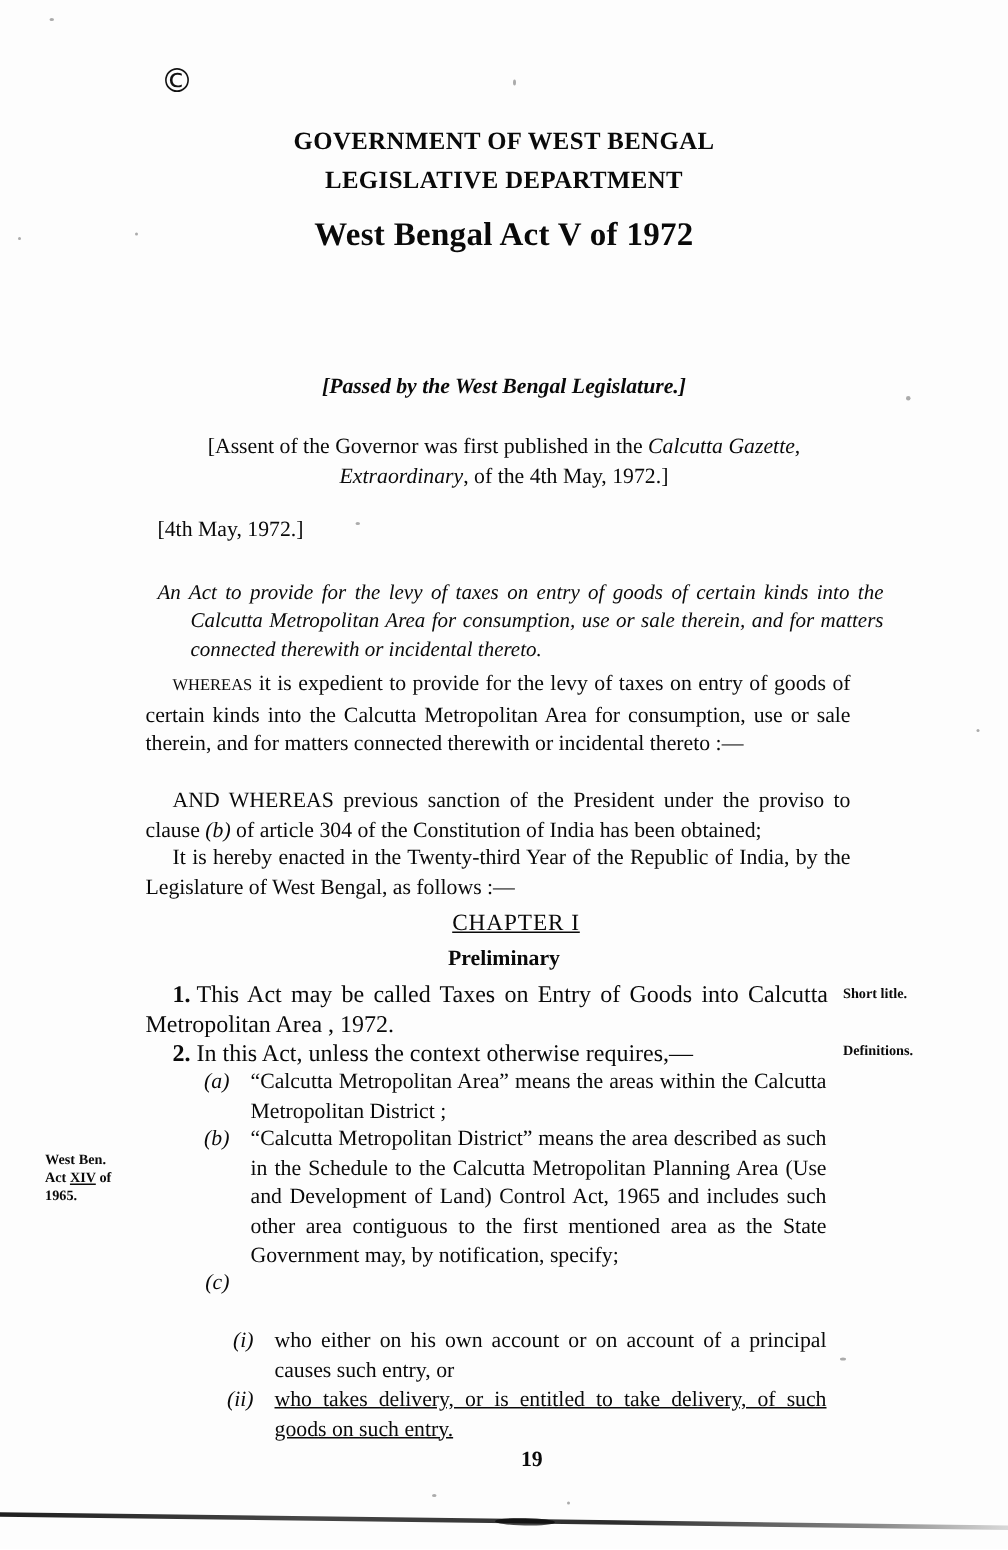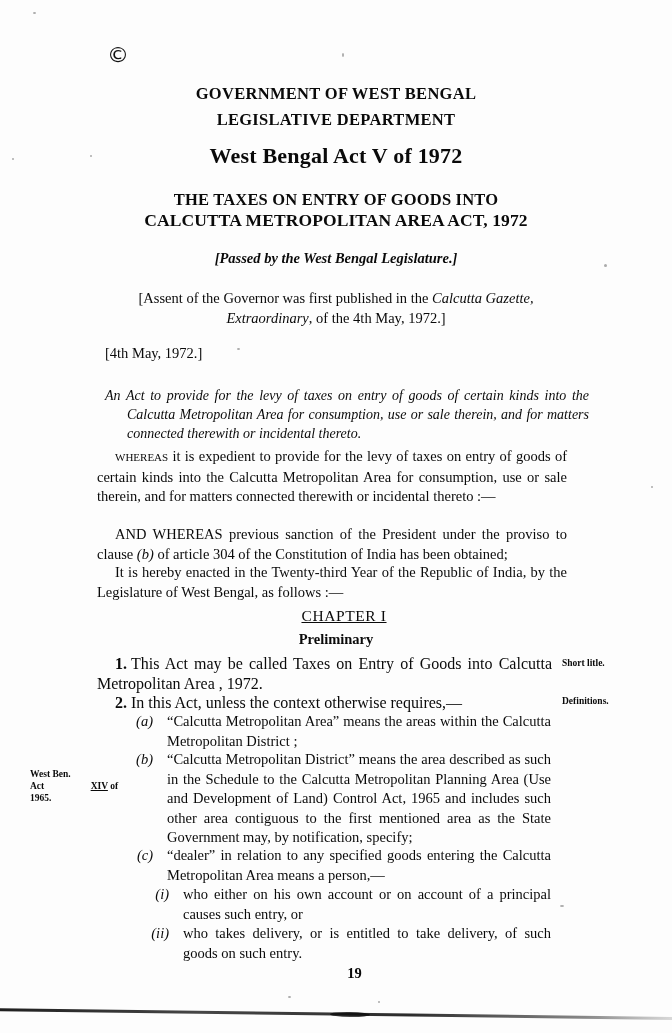--- a/index.html
+++ b/index.html
@@ -177,34 +177,34 @@
     font-style: italic;
   }
   .clause .ctext {
     display: block;
     margin-left: 56px;
   }
   .clause.ca { left: 111px; top: 712px; width: 440px; }
   .clause.cb { left: 111px; top: 750px; width: 440px; }
   .clause.cc { left: 111px; top: 846px; width: 440px; }
   .clause.ci { left: 127px; top: 885px; width: 424px; }
-  .clause.cii { left: 127px; top: 924px; width: 424px; }
+  .clause.cii { left: 127px; top: 924px; width: 424px; text-decoration: underline; }
 
   
   .margin-note {
     position: absolute;
     font-size: 9.5px;
     font-weight: bold;
     line-height: 12px;
     font-family: "Liberation Serif", "DejaVu Serif", serif;
   }
   .mn-short { left: 562px; top: 657px; }
   .mn-defs  { left: 562px; top: 695px; }
   .mn-left  { left: 30px;  top: 768px; }
-  .mn-left .u { text-decoration: underline; margin-left: 44px; }
+  .mn-left .u { text-decoration: underline; }
 
   
   .page-number {
     position: absolute;
     left: 0; right: 0;
     top: 965px;
     text-align: center;
     font-size: 14.5px;
     font-weight: bold;
     padding-left: 37px;
@@ -259,24 +259,20 @@
   <div class="speck" style="left:651px;top:486px;width:2px;height:2px;"></div>
   <div class="speck" style="left:560px;top:905px;width:4px;height:2px;"></div>
 
   <div class="copyright-mark">©</div>
 
   <div class="dept-line l1">GOVERNMENT OF WEST BENGAL</div>
   <div class="dept-line l2">LEGISLATIVE DEPARTMENT</div>
 
   <div class="act-number">West Bengal Act V of 1972</div>
 
-  <div class="act-title">
-    <div>THE TAXES ON ENTRY OF GOODS INTO</div>
-    <div class="t2">CALCUTTA METROPOLITAN AREA ACT, 1972</div>
-  </div>
 
   <div class="passed-by">[Passed by the West Bengal Legislature.]</div>
 
   <div class="assent"><span>[Assent of the Governor was first published in the </span><span class="ital">Calcutta Gazette,</span>
     <span class="ital">Extraordinary</span><span>, of the 4th May, 1972.]</span></div>
 
   <div class="date-line">[4th May, 1972.]</div>
 
   <div class="preamble"><span class="firstline">An Act to provide for the levy of taxes on entry of goods of certain kinds into the Calcutta Metropolitan Area for consumption, use or sale therein, and for matters connected therewith or incidental thereto.</span></div>
 
@@ -306,21 +302,20 @@
   </div>
 
   <div class="margin-note mn-left">
     <div>West Ben.</div>
     <div><span>Act </span><span class="u">XIV</span><span> of</span></div>
     <div>1965.</div>
   </div>
 
   <div class="clause cc">
     <span class="marker">(c)</span>
-    <span class="ctext">“dealer” in relation to any specified goods entering the Calcutta Metropolitan Area means a person,—</span>
   </div>
 
   <div class="clause ci">
     <span class="marker">(i)</span>
     <span class="ctext">who either on his own account or on account of a principal causes such entry, or</span>
   </div>
 
   <div class="clause cii">
     <span class="marker">(ii)</span>
     <span class="ctext">who takes delivery, or is entitled to take delivery, of such goods on such entry.</span>

